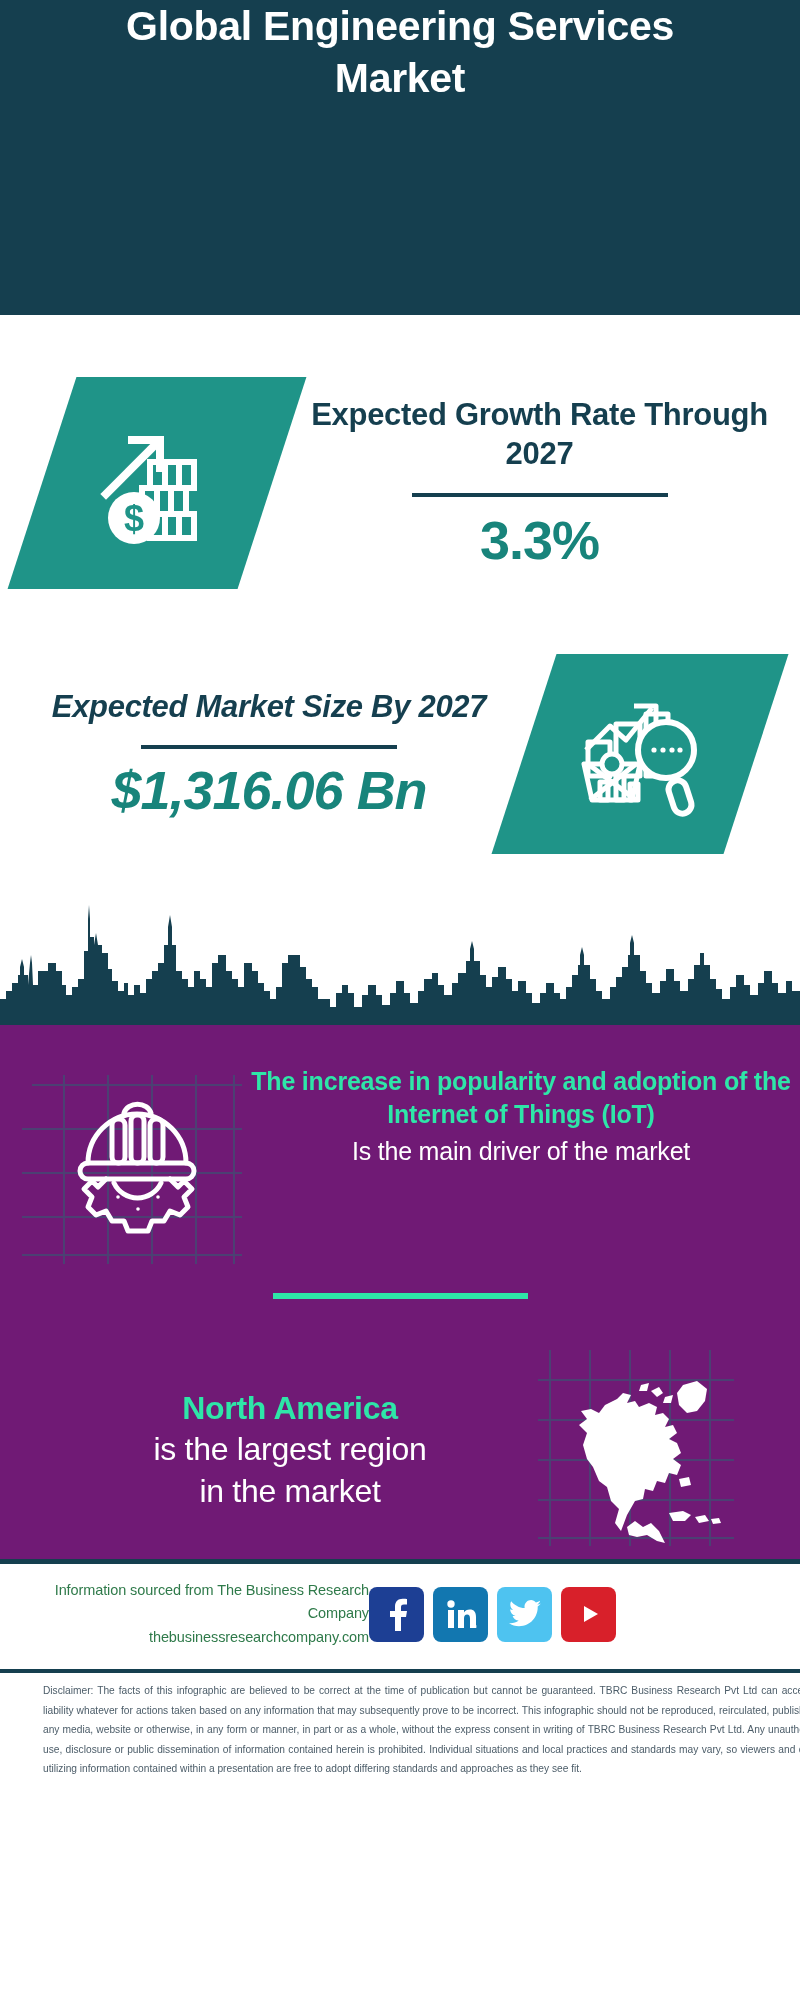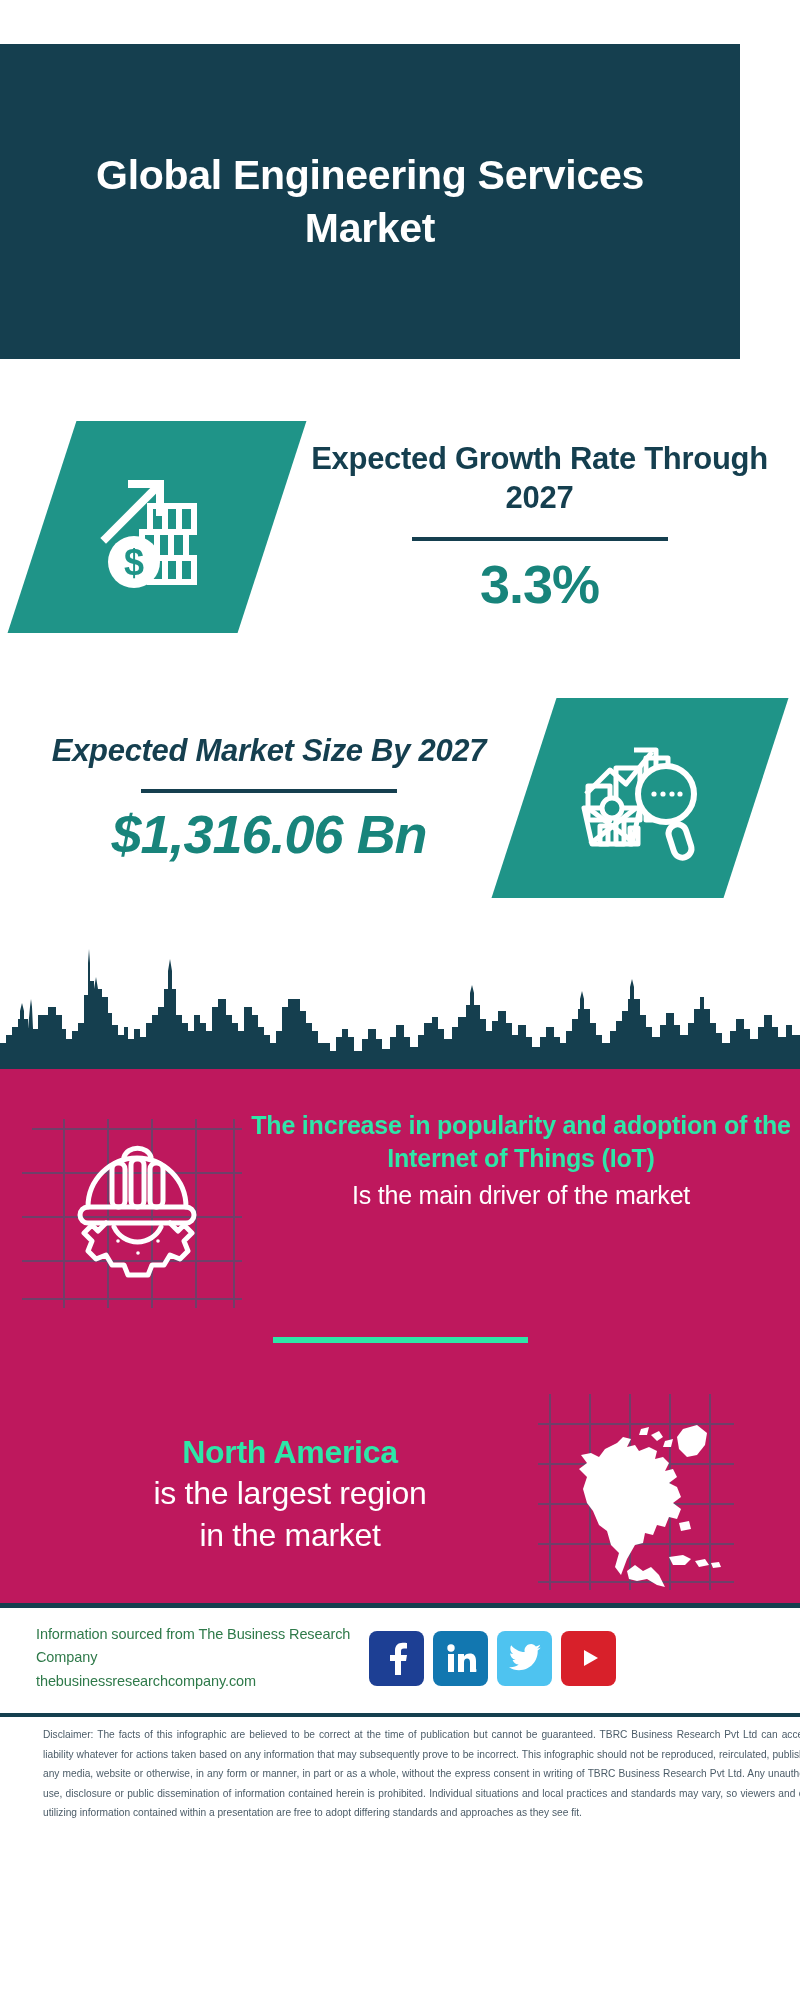--- a/index.html
+++ b/index.html
@@ -8,27 +8,26 @@
     font-family:"Liberation Sans", sans-serif;
     background:#ffffff;
     width:800px; height:2000px;
     overflow:hidden;
     position:relative;
   }
 
   
   .header{
     background:#153f4f;
-    width:740px;
+    width:800px;
     height:315px;
     display:flex;
-    align-items:center;
+    align-items:flex-start;
     justify-content:center;
     padding:0 70px;
-    margin-top:44px;
   }
   .header-title{
     color:#ffffff;
     font-size:41px;
     font-weight:bold;
     line-height:1.28;
     text-align:center;
     letter-spacing:-0.3px;
   }
 
@@ -116,21 +115,21 @@
     justify-content:center;
     flex:none;
   }
 
   
   .skyline-wrap{ width:800px; height:150px; position:relative; line-height:0; }
   .skyline-wrap svg{ display:block; width:800px; height:150px; }
 
   
   .dark-lower{
-    background:#be185d;
+    background:#701a75;
     width:800px;
     position:relative;
   }
   .grid-bg{
     position:absolute;
     pointer-events:none;
     opacity:.55;
   }
   .driver-block{
     display:flex;
@@ -213,20 +212,21 @@
 
   
   .footer-rule{ width:800px; height:5px; background:#153f4f; }
   .footer{
     width:648px;
     height:105px;
     background:#ffffff;
     display:flex;
     align-items:center;
     padding:0 32px 5px 36px;
+    text-align:right;
   }
   .footer-text{ flex:1; }
   .footer-line{
     color:#2f7a4a;
     font-size:14.5px;
     line-height:1.6;
     letter-spacing:-0.1px;
   }
   .socials{ display:flex; gap:9px; align-items:center; }
   .soc{

